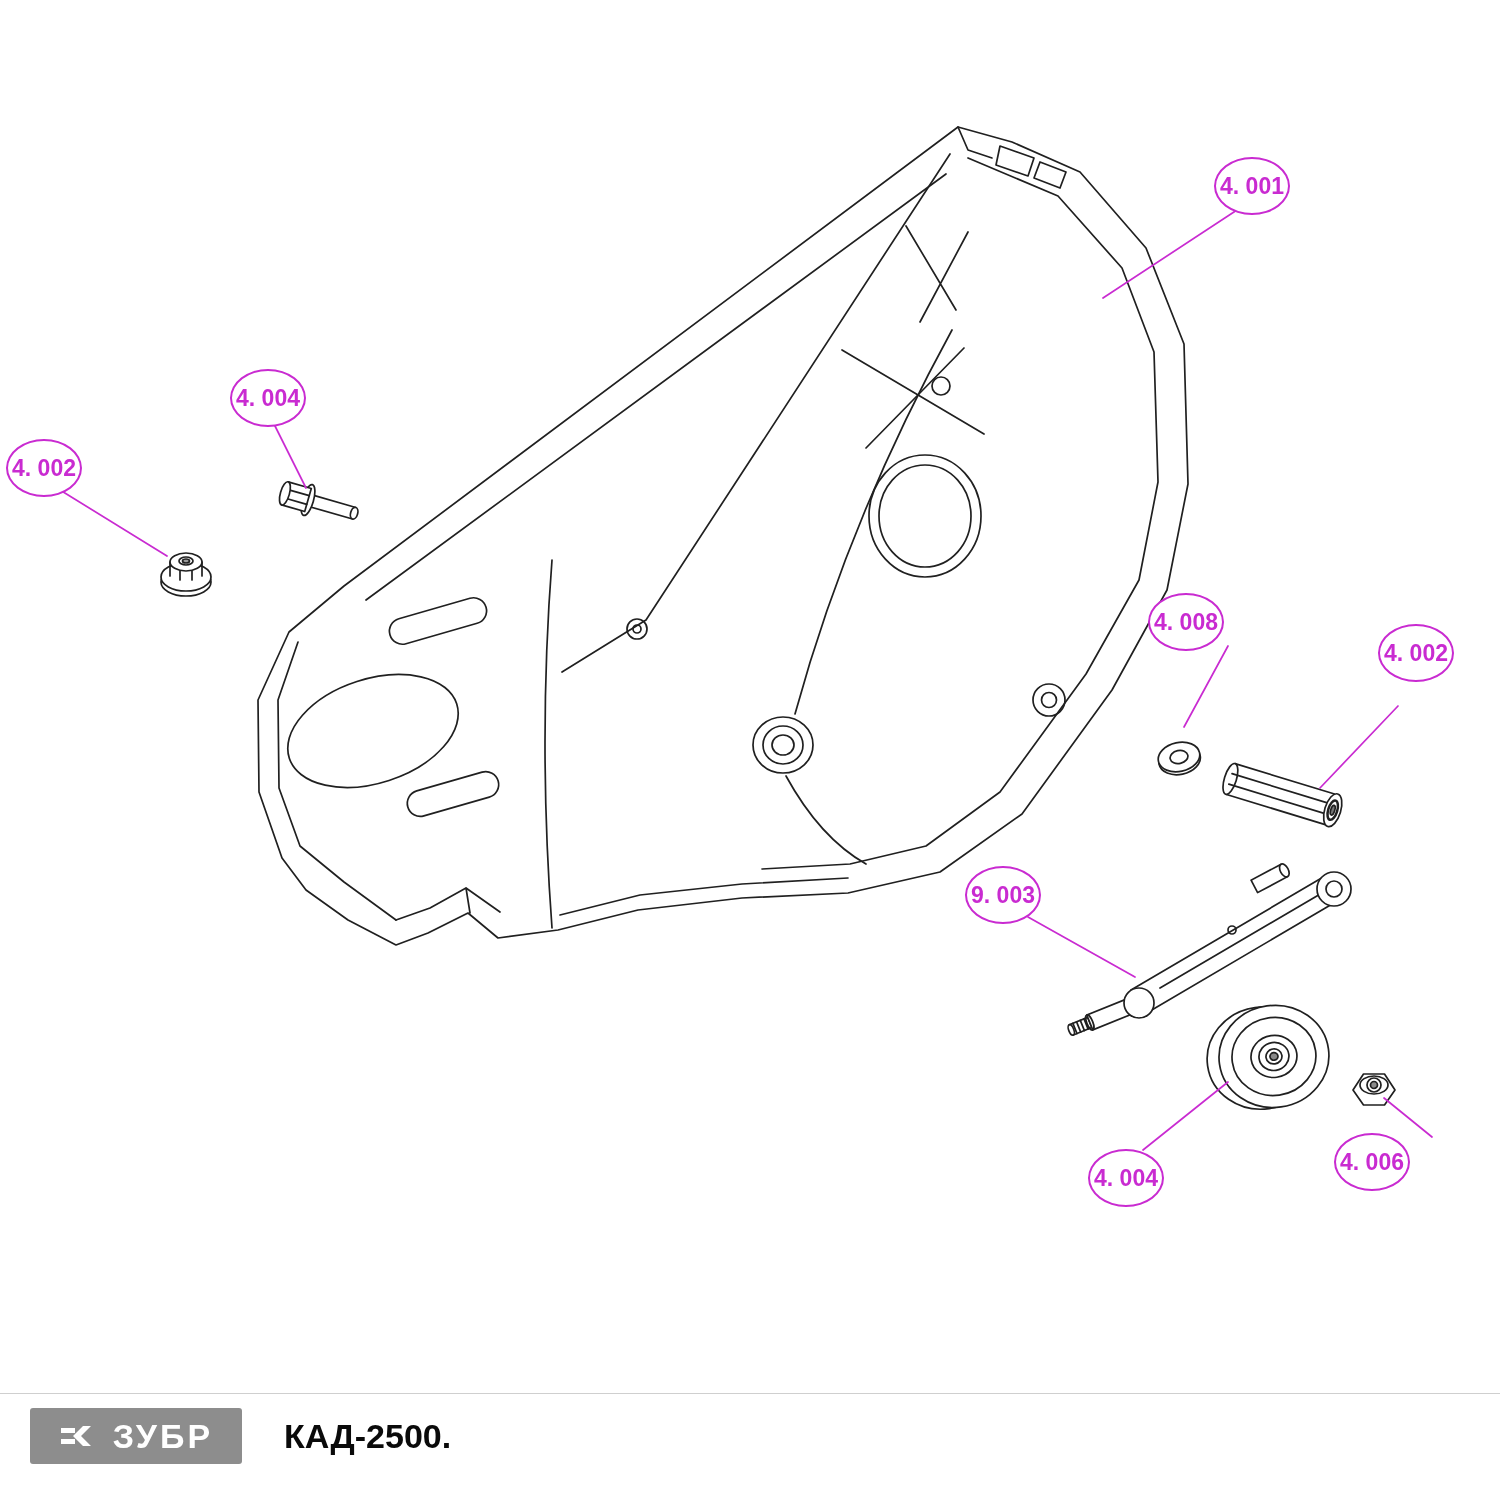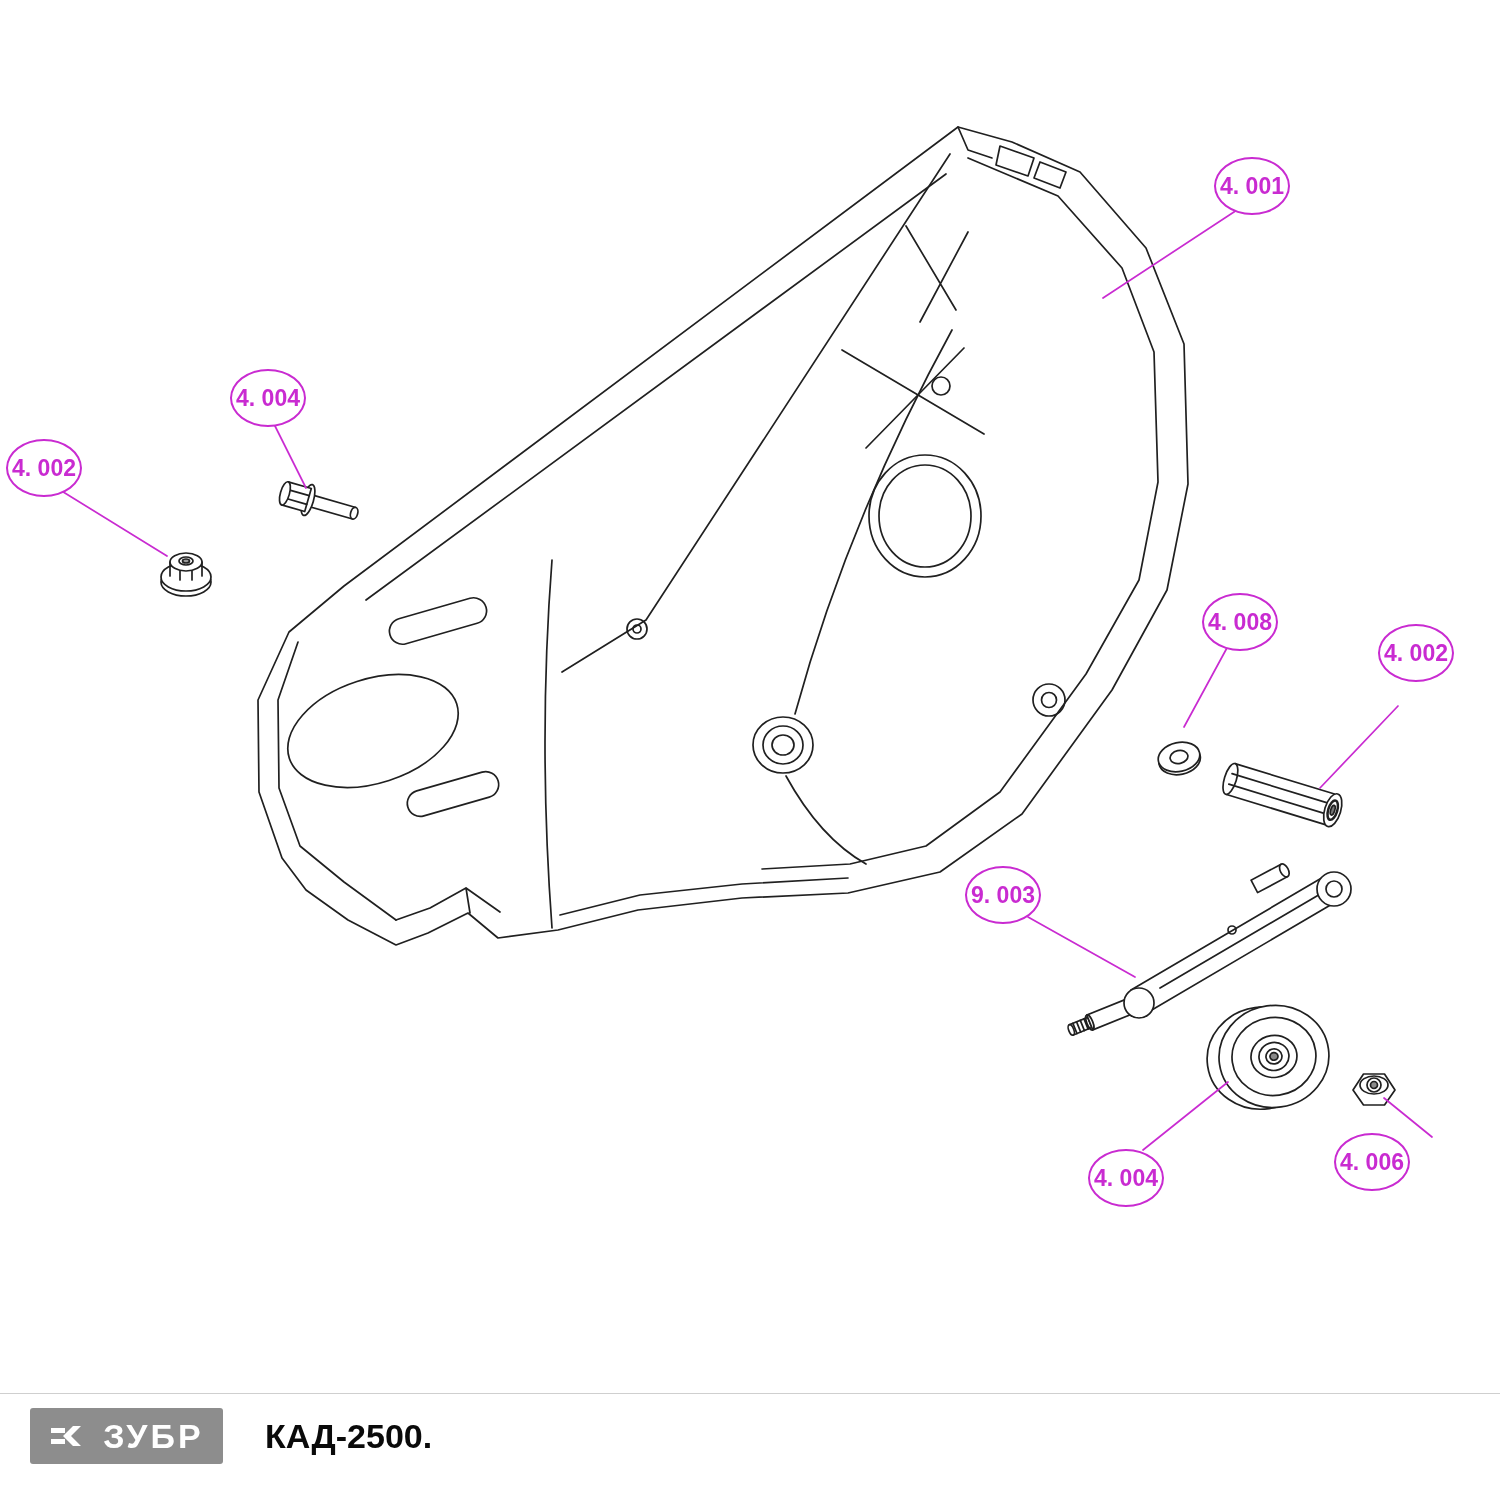--- a/index.html
+++ b/index.html
@@ -16,21 +16,21 @@
     font-size:23px;line-height:1;white-space:nowrap;
   }
   .footer-rule{
     position:absolute;left:0;top:1393px;width:1500px;height:1px;background:#cfcfcf;
   }
   .footer{
     position:absolute;left:30px;top:1406px;right:30px;height:60px;
     display:flex;align-items:center;gap:42px;
   }
   .logo{
-    width:193px;height:56px;background:#8d8d8d;border-radius:3px;
+    width:212px;height:56px;background:#8d8d8d;border-radius:3px;
     display:flex;align-items:center;justify-content:center;gap:18px;flex:none;
   }
   .logo-text{
     color:#fff;font-weight:bold;font-size:34px;letter-spacing:3px;
   }
   .caption{display:flex;align-items:flex-start;gap:14px;white-space:nowrap;}
   .model{font-size:34px;font-weight:bold;color:#0a0a0a;}
   .desc{font-size:31px;color:#7a7a7a;}
 </style>
 </head>
@@ -151,21 +151,21 @@
     </g>
   </svg>
 
   <div class="callout" style="left:1214px;top:157px">4. 001</div>
   <div class="callout" style="left:1378px;top:624px">4. 002</div>
   <div class="callout" style="left:965px;top:866px">9. 003</div>
   <div class="callout" style="left:1088px;top:1149px">4. 004</div>
   <div class="callout" style="left:6px;top:439px">4. 002</div>
   <div class="callout" style="left:1334px;top:1133px">4. 006</div>
   <div class="callout" style="left:230px;top:369px">4. 004</div>
-  <div class="callout" style="left:1202px;top:593px">4. 008</div>
+  <div class="callout" style="left:1148px;top:593px">4. 008</div>
 </div>
 
 <div class="footer-rule"></div>
 <div class="footer">
   <div class="logo">
     <svg width="36" height="30" viewBox="0 0 36 30">
       <path d="M14 15 L24 5 H32 L22 15 L32 25 H24 Z" fill="#ffffff"></path>
       <path d="M2 7 h14 v5 H2 Z" fill="#ffffff"></path>
       <path d="M2 18 h14 v5 H2 Z" fill="#ffffff"></path>
     </svg>

